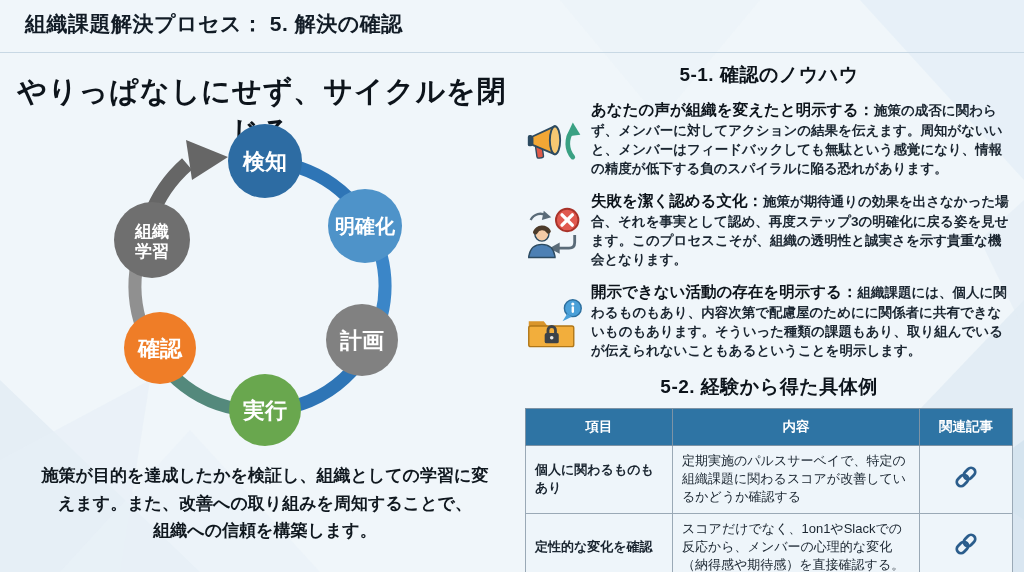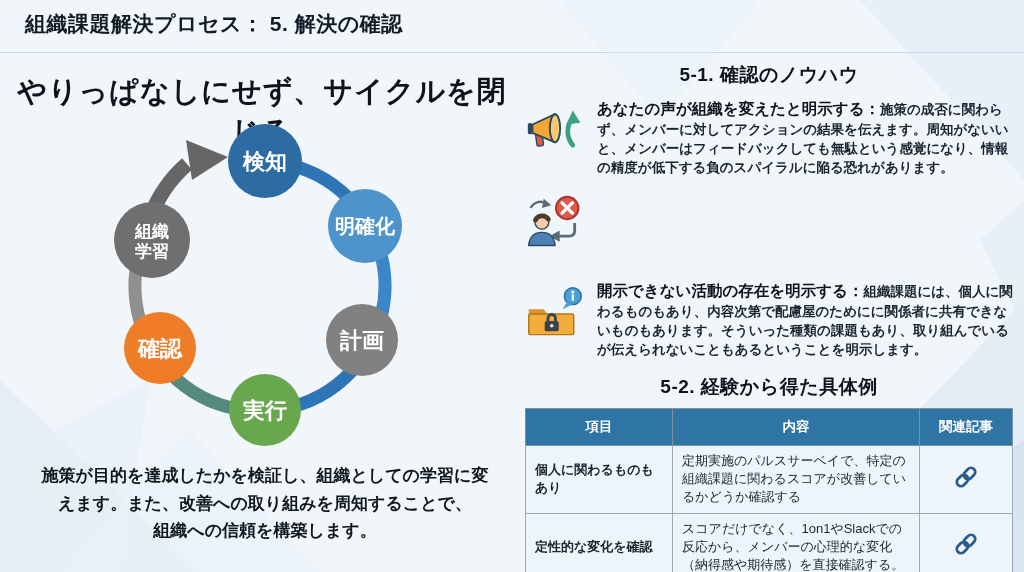--- a/index.html
+++ b/index.html
@@ -17,21 +17,21 @@
 
   .left-heading{left:12px;top:72px;width:500px;text-align:center;
     font-size:29px;font-weight:bold;color:#0d141b;letter-spacing:1px;}
   .diagram{left:95px;top:116px;}
   .diagram text{font-family:"Liberation Sans","DejaVu Sans",sans-serif;font-weight:bold;fill:#ffffff;}
   .left-desc{left:10px;top:462px;width:510px;text-align:center;
     font-size:17px;font-weight:bold;color:#10181f;line-height:1.62;}
 
   .right-col{left:525px;top:62px;width:488px;}
   .s-heading{font-size:19px;font-weight:bold;color:#0d141b;margin:0 0 10px 0;letter-spacing:.5px;text-align:center;}
-  .kb-item{display:flex;align-items:flex-start;gap:10px;margin-bottom:11px;min-height:80px;}
+  .kb-item{display:flex;align-items:flex-end;gap:4px;margin-bottom:11px;min-height:80px;}
   .kb-icon{flex:0 0 62px;padding-top:4px;}
   .kb-text{flex:1;font-size:13.5px;line-height:1.42;color:#1a2530;font-weight:600;margin:0;}
   .kb-text .lead{font-size:15.5px;font-weight:bold;color:#0d141b;}
   .s2-heading{margin-top:14px;margin-bottom:8px;}
 
   table.ex{border-collapse:collapse;width:488px;background:#eef5fa;}
   table.ex th{background:#2e74a4;color:#ffffff;font-size:13.5px;font-weight:bold;
     padding:9px 4px;border:1px solid #7d93a5;}
   table.ex td{border:1px solid #9aa9b6;padding:6px 9px;vertical-align:middle;
     font-size:13px;line-height:1.4;color:#1a2530;}
@@ -131,20 +131,21 @@
         <circle cx="45" cy="16" r="12" fill="#e0594f" stroke="#a83229" stroke-width="2"></circle>
         <line x1="39.5" y1="10.5" x2="50.5" y2="21.5" stroke="#ffffff" stroke-width="3.6" stroke-linecap="round"></line>
         <line x1="50.5" y1="10.5" x2="39.5" y2="21.5" stroke="#ffffff" stroke-width="3.6" stroke-linecap="round"></line>
         <path d="M53 32 v8 q0 6 -6 6 h-12" fill="none" stroke="#5a6b78" stroke-width="3"></path>
         <polygon points="37,40 26,46 37,52" fill="#5a6b78"></polygon>
         <path d="M4 55 q2 -13 14 -13 q12 0 14 13 v1 h-28 z" fill="#4d80b4" stroke="#2c4a60" stroke-width="1.5"></path>
         <circle cx="18" cy="31" r="7.5" fill="#f4cba6" stroke="#2c4a60" stroke-width="1.5"></circle>
         <path d="M11 29 a8 8 0 0 1 14 -1" fill="none" stroke="#4c3b2a" stroke-width="5" stroke-linecap="round"></path>
       </svg>
     </span>
+    <p class="kb-text"><strong class="lead">失敗を潔く認める文化：</strong><span>施策が期待通りの効果を出さなかった場合、それを事実として認め、再度ステップ3の明確化に戻る姿を見せます。このプロセスこそが、組織の透明性と誠実さを示す貴重な機会となります。</span></p>
   </div>
 
   <div class="kb-item">
     <span class="kb-icon">
       <svg width="60" height="60" viewBox="0 0 64 64">
         <circle cx="51" cy="13" r="9" fill="#4aa0d8" stroke="#2d6f9e" stroke-width="1.5"></circle>
         <polygon points="45,19 40,27 50,22" fill="#4aa0d8"></polygon>
         <circle cx="51" cy="8.5" r="1.7" fill="#ffffff"></circle>
         <rect x="49.7" y="11" width="2.6" height="7" rx="1.2" fill="#ffffff"></rect>
         <path d="M4 27 h16 l4 5 h28 v4 h-48 z" fill="#d9952b"></path>

